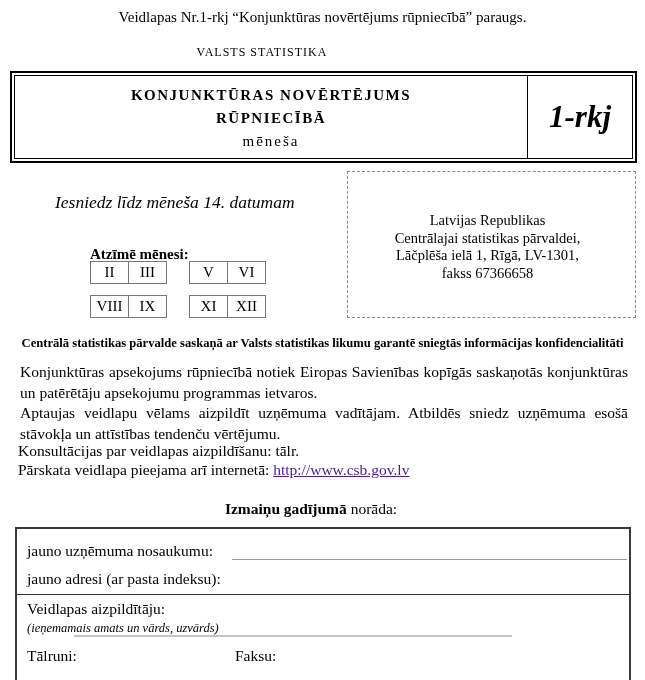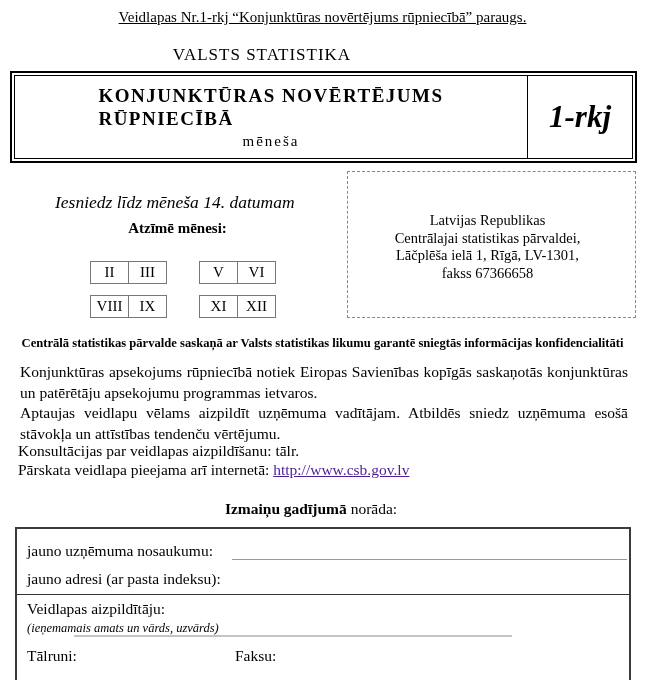--- a/index.html
+++ b/index.html
@@ -6,36 +6,36 @@
   body {
     width: 645px; height: 680px;
     font-family: "Liberation Serif", serif;
     color: #000;
     position: relative;
     overflow: hidden;
   }
   .abs { position: absolute; }
 
   
-  .doc-heading { top: 9px; left: 0; width: 645px; text-align: center; font-size: 15px; text-decoration: underline; }
-  .valsts-heading { top: 45px; left: 0; width: 524px; text-align: center; font-size: 17px; letter-spacing: 1px; }
+  .doc-heading { top: 9px; left: 0; width: 645px; text-align: center; font-size: 15px; }
+  .valsts-heading { top: 45px; left: 0; width: 524px; text-align: center; font-size: 12px; letter-spacing: 1px; }
 
   
   .header-box { left: 10px; top: 71px; width: 623px; height: 88px; border: 2px solid #000; }
   .header-box-inner { position: absolute; top: 2px; left: 2px; right: 2px; bottom: 2px; border: 1px solid #000; display: flex; }
   .hb-left { flex: 1; display: flex; flex-direction: column; align-items: center; justify-content: center; border-right: 1px solid #000; }
-  .hb-title { font-weight: bold; font-size: 19px; letter-spacing: 1.5px; line-height: 23px; text-align: left; }
+  .hb-title { font-weight: bold; font-size: 15px; letter-spacing: 1.5px; line-height: 23px; text-align: center; }
   .hb-sub { font-size: 15px; letter-spacing: 2px; margin-top: 3px; }
   .hb-right { width: 104px; display: flex; align-items: center; justify-content: center; font-weight: bold; font-style: italic; font-size: 31px; }
 
   
   .deadline { left: 55px; top: 192px; font-weight: normal; font-style: italic; font-size: 17.5px; }
-  .mark-month-label { left: 90px; top: 220px; width: 175px; text-align: center; font-weight: bold; font-size: 15px; }
+  .mark-month-label { left: 90px; top: 246px; width: 175px; font-weight: bold; font-size: 15px; }
   .month-grid { left: 90px; top: 261px; }
-  .month-row { display: flex; gap: 32px; margin-bottom: 11px; }
+  .month-row { display: flex; gap: 22px; margin-bottom: 11px; }
   .month-pair { display: flex; border: 1.5px solid #777; background: #fff; }
   .month-cell { width: 37px; height: 21px; display: flex; align-items: center; justify-content: center; font-size: 15px; border-right: 1.5px solid #777; cursor: pointer; }
   .month-cell.last { border-right: none; }
 
   
   .recipient-box {
     left: 347px; top: 171px; width: 289px; height: 147px;
     border: 1px dashed #888; box-sizing: border-box;
     text-align: center; padding: 40px 8px 15px 0;
     font-size: 14.5px; line-height: 17.5px;

